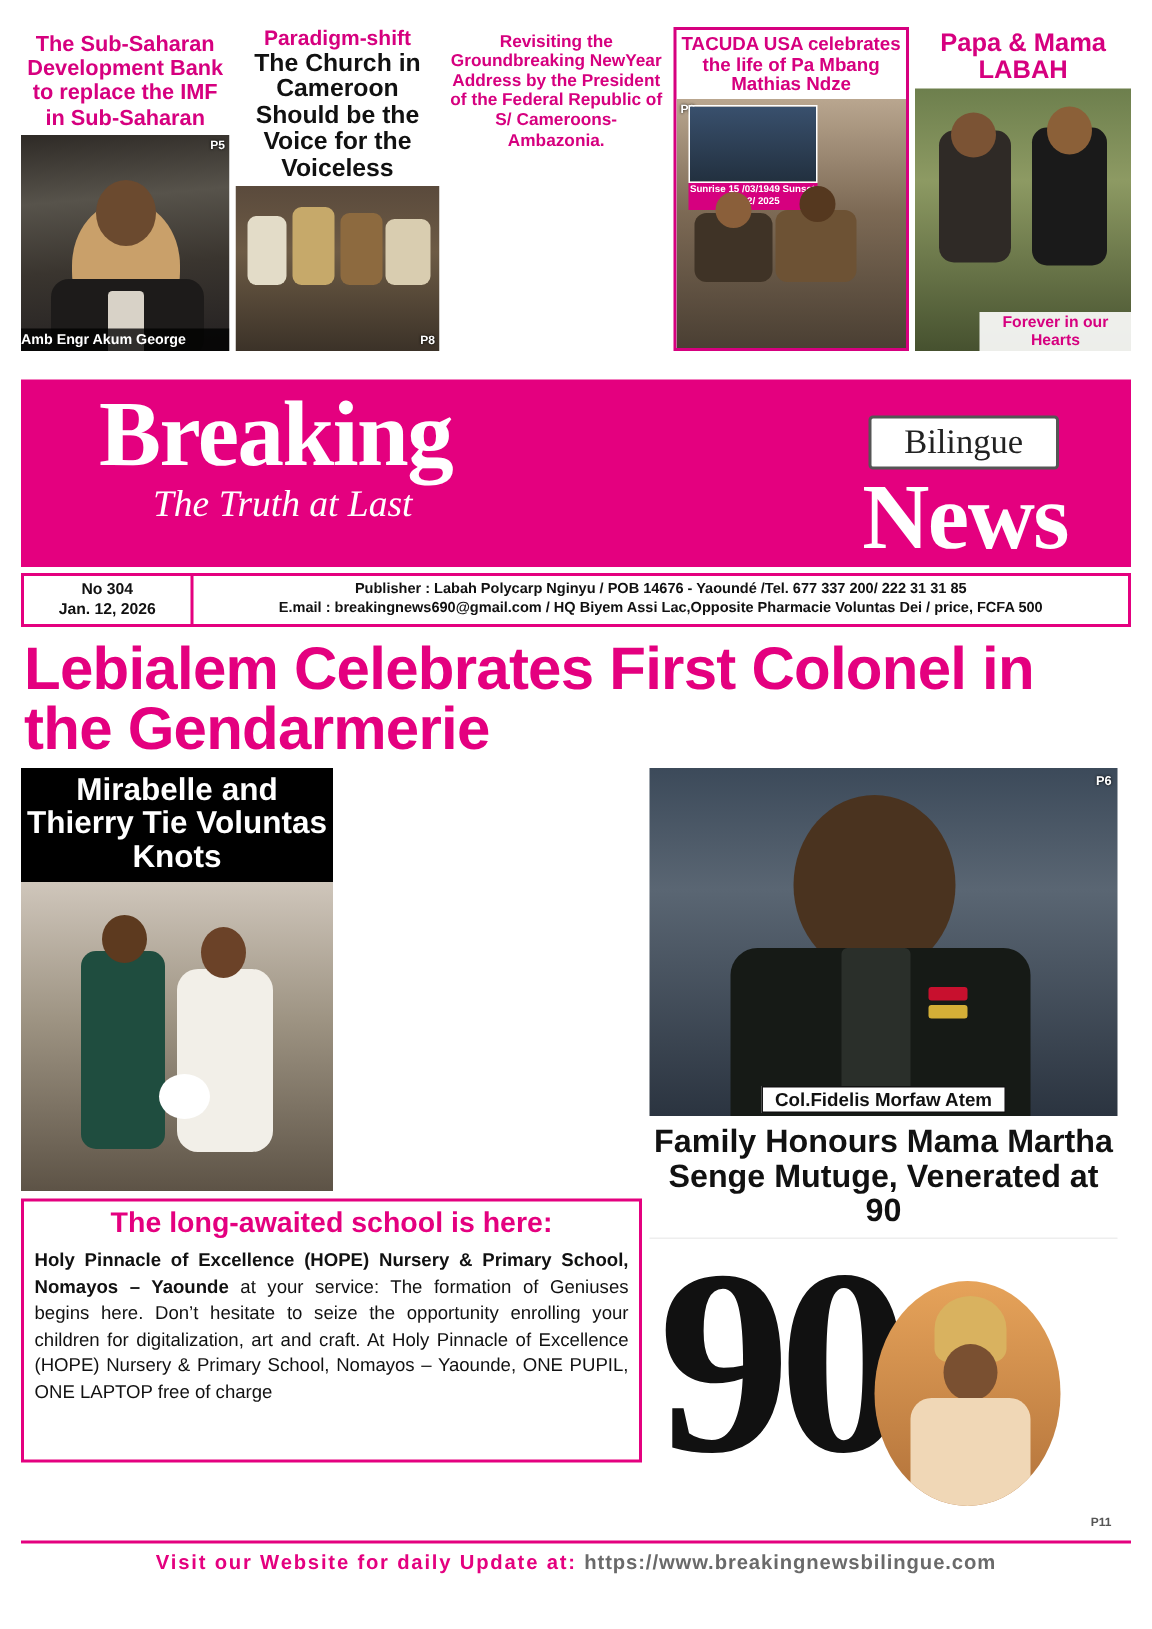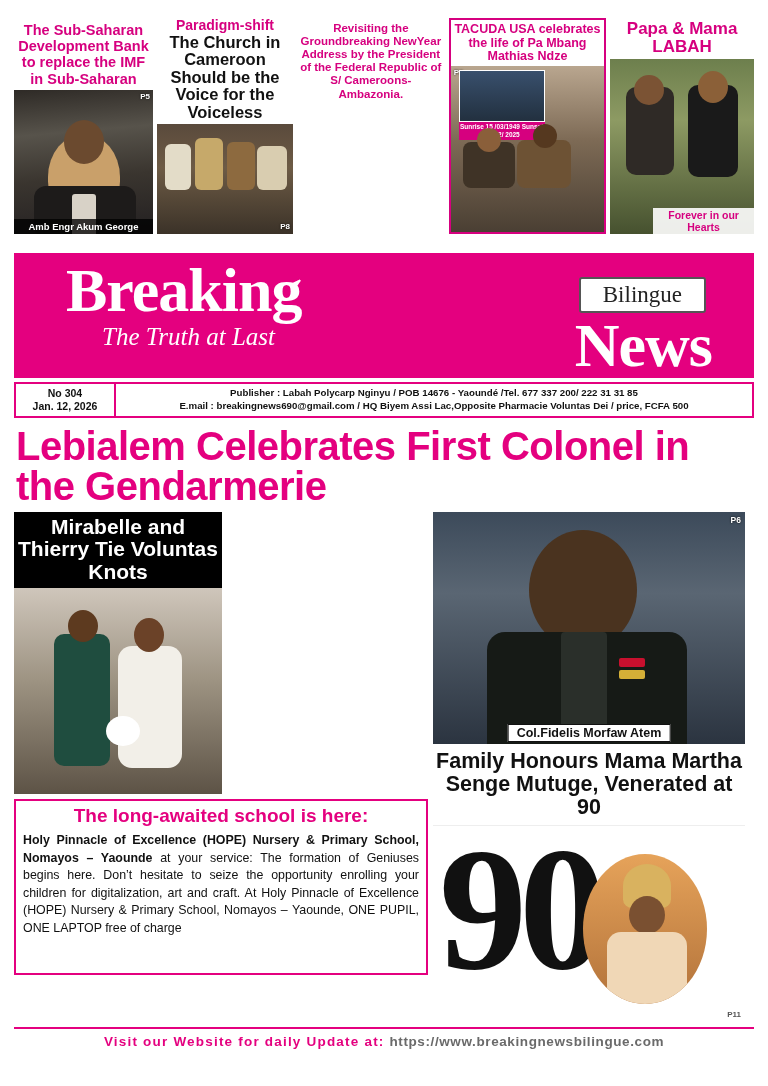--- a/index.html
+++ b/index.html
@@ -37,21 +37,21 @@
     background: linear-gradient(175deg,#2e2a26 0%, #57534b 30%, #3a352f 60%, #232021 100%);
     overflow: hidden;
   }
   .t1 .pcode {
     position: absolute; right: 3px; top: 2px; color: #fff; font-size: 8px; font-weight: bold;
     text-shadow: 0 0 2px #000;
   }
   .t1 .cap {
     position: absolute; left: 0; right: 0; bottom: 0;
     background: rgba(0,0,0,0.78); color: #fff; font-size: 9.5px; font-weight: bold;
-    text-align: center; padding: 2px 0;
+    padding: 2px 0;
   }
 
   
   .t2 { width: 140px; display: flex; flex-direction: column; }
   .t2 .kicker { color: #d6007f; font-weight: bold; font-size: 14px; text-align: center; line-height:1.05;}
   .t2 .headline {
     color: #111; font-weight: bold; font-size: 16.5px; line-height: 1.06;
     text-align: center; padding: 1px 2px 3px 2px;
   }
   .t2 .photo { flex: 1; position: relative; overflow: hidden;
@@ -140,21 +140,21 @@
   }
 
   
   .infobar {
     margin-top: 4px;
     border: 2px solid #e4007f;
     display: flex;
     min-height: 36px;
   }
   .infobar .issue {
-    width: 100px; border-right: 2px solid #e4007f;
+    width: 113px; border-right: 2px solid #e4007f;
     display: flex; flex-direction: column; justify-content: center; align-items: center;
     font-size: 10.5px; font-weight: bold; color: #111; line-height: 1.25;
   }
   .infobar .pub {
     flex: 1; display: flex; flex-direction: column; justify-content: center;
     padding: 2px 6px; font-size: 9.7px; font-weight: bold; color: #111; text-align: center;
     line-height: 1.3;
   }
 
   

